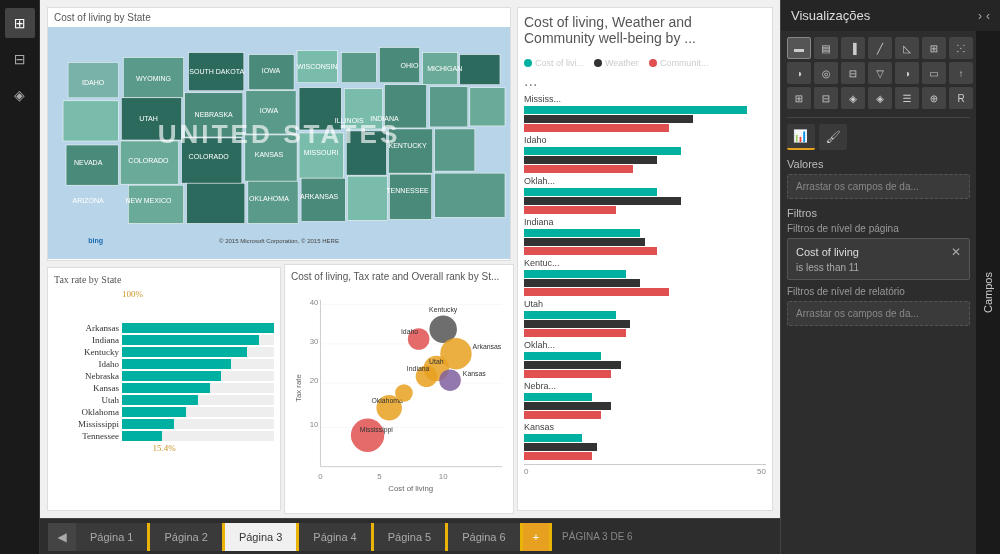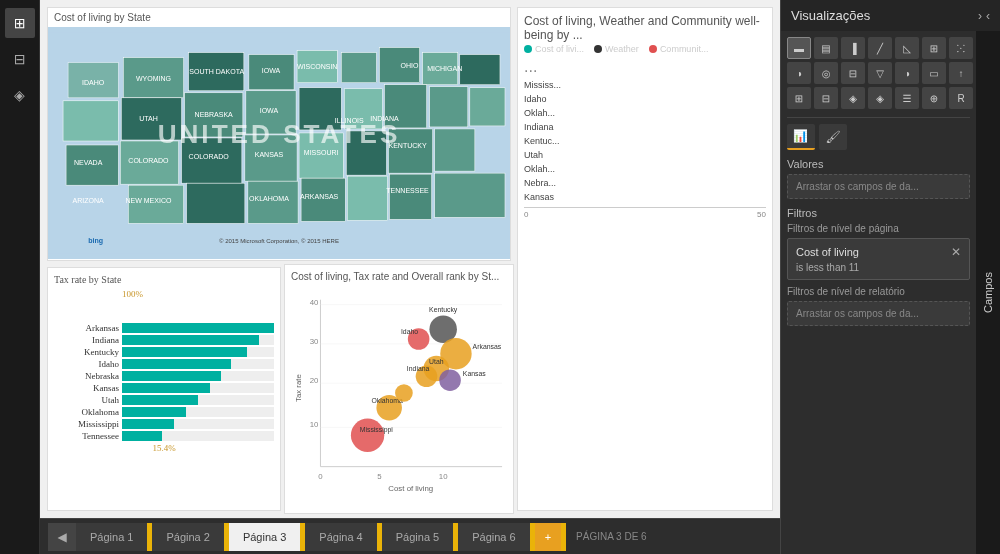--- a/index.html
+++ b/index.html
@@ -34,36 +34,36 @@
     .tax-bottom-label { text-align: center; font-size: 9px; color: #c8962a; margin-top: 2px; }
 
     
     .scatter-panel { grid-column: 2; grid-row: 2; background: white; border: 1px solid #ddd; margin: 0; padding: 6px; overflow: hidden; }
     .scatter-panel .panel-title { font-size: 10px; color: #555; margin-bottom: 2px; }
     .scatter-content { width: 100%; height: calc(100% - 18px); position: relative; }
     .scatter-svg { width: 100%; height: 100%; }
 
     
     .multibar-panel { grid-column: 3; grid-row: 1 / 3; background: white; border: 1px solid #ddd; margin: 3px; padding: 6px; overflow: hidden; }
-    .multibar-panel .panel-title { font-size: 12px; color: #555; margin-bottom: 2px; }
+    .multibar-panel .panel-title { font-size: 14px; color: #555; margin-bottom: 12px; }
     .legend { display: flex; gap: 10px; margin-bottom: 4px; flex-wrap: wrap; }
     .legend-item { display: flex; align-items: center; gap: 3px; font-size: 9px; }
     .legend-dot { width: 8px; height: 8px; border-radius: 50%; }
     .hbar-container { display: flex; flex-direction: column; gap: 3px; }
-    .hbar-group { display: flex; flex-direction: row; gap: 1px; }
+    .hbar-group { display: flex; flex-direction: column; gap: 1px; }
     .hbar-state-label { font-size: 9px; color: #444; margin-bottom: 1px; }
     .hbar-row { display: flex; align-items: center; height: 8px; }
     .hbar-fill { height: 100%; }
     .hbar-axis { border-top: 1px solid #ccc; margin-top: 4px; display: flex; justify-content: space-between; font-size: 8px; color: #888; padding-top: 2px; }
     .multibar-more { font-size: 16px; color: #888; margin: 4px 0; }
 
     
     .page-tabs { height: 36px; background: #2d2d2d; display: flex; align-items: center; padding: 0 8px; gap: 0; border-top: 1px solid #444; }
     .page-nav-btn { width: 28px; height: 28px; background: #444; border: none; color: #aaa; font-size: 12px; cursor: pointer; display: flex; align-items: center; justify-content: center; }
-    .page-tab { height: 28px; padding: 0 14px; background: #3a3a3a; border: none; color: #aaa; font-size: 11px; cursor: pointer; display: flex; align-items: center; border-right: 5px solid #eab308; }
+    .page-tab { height: 28px; padding: 0 14px; background: #3a3a3a; border: none; color: #aaa; font-size: 11px; cursor: pointer; display: flex; align-items: center; border-right: 3px solid #eab308; }
     .page-tab.active { background: #f0f0f0; color: #333; }
     .page-tab.add-btn { background: #e8a020; color: white; padding: 0 10px; }
     .page-status { font-size: 10px; color: #888; padding: 0 10px; }
 
     
     .right-panel { width: 220px; background: #2d2d2d; display: flex; flex-direction: column; border-left: 1px solid #444; }
     .right-panel-header { display: flex; justify-content: space-between; align-items: center; padding: 8px 10px; background: #252525; }
     .right-panel-title { font-size: 13px; color: #ddd; font-weight: 500; }
     .right-panel-arrows { display: flex; gap: 4px; color: #aaa; font-size: 12px; cursor: pointer; }
 

